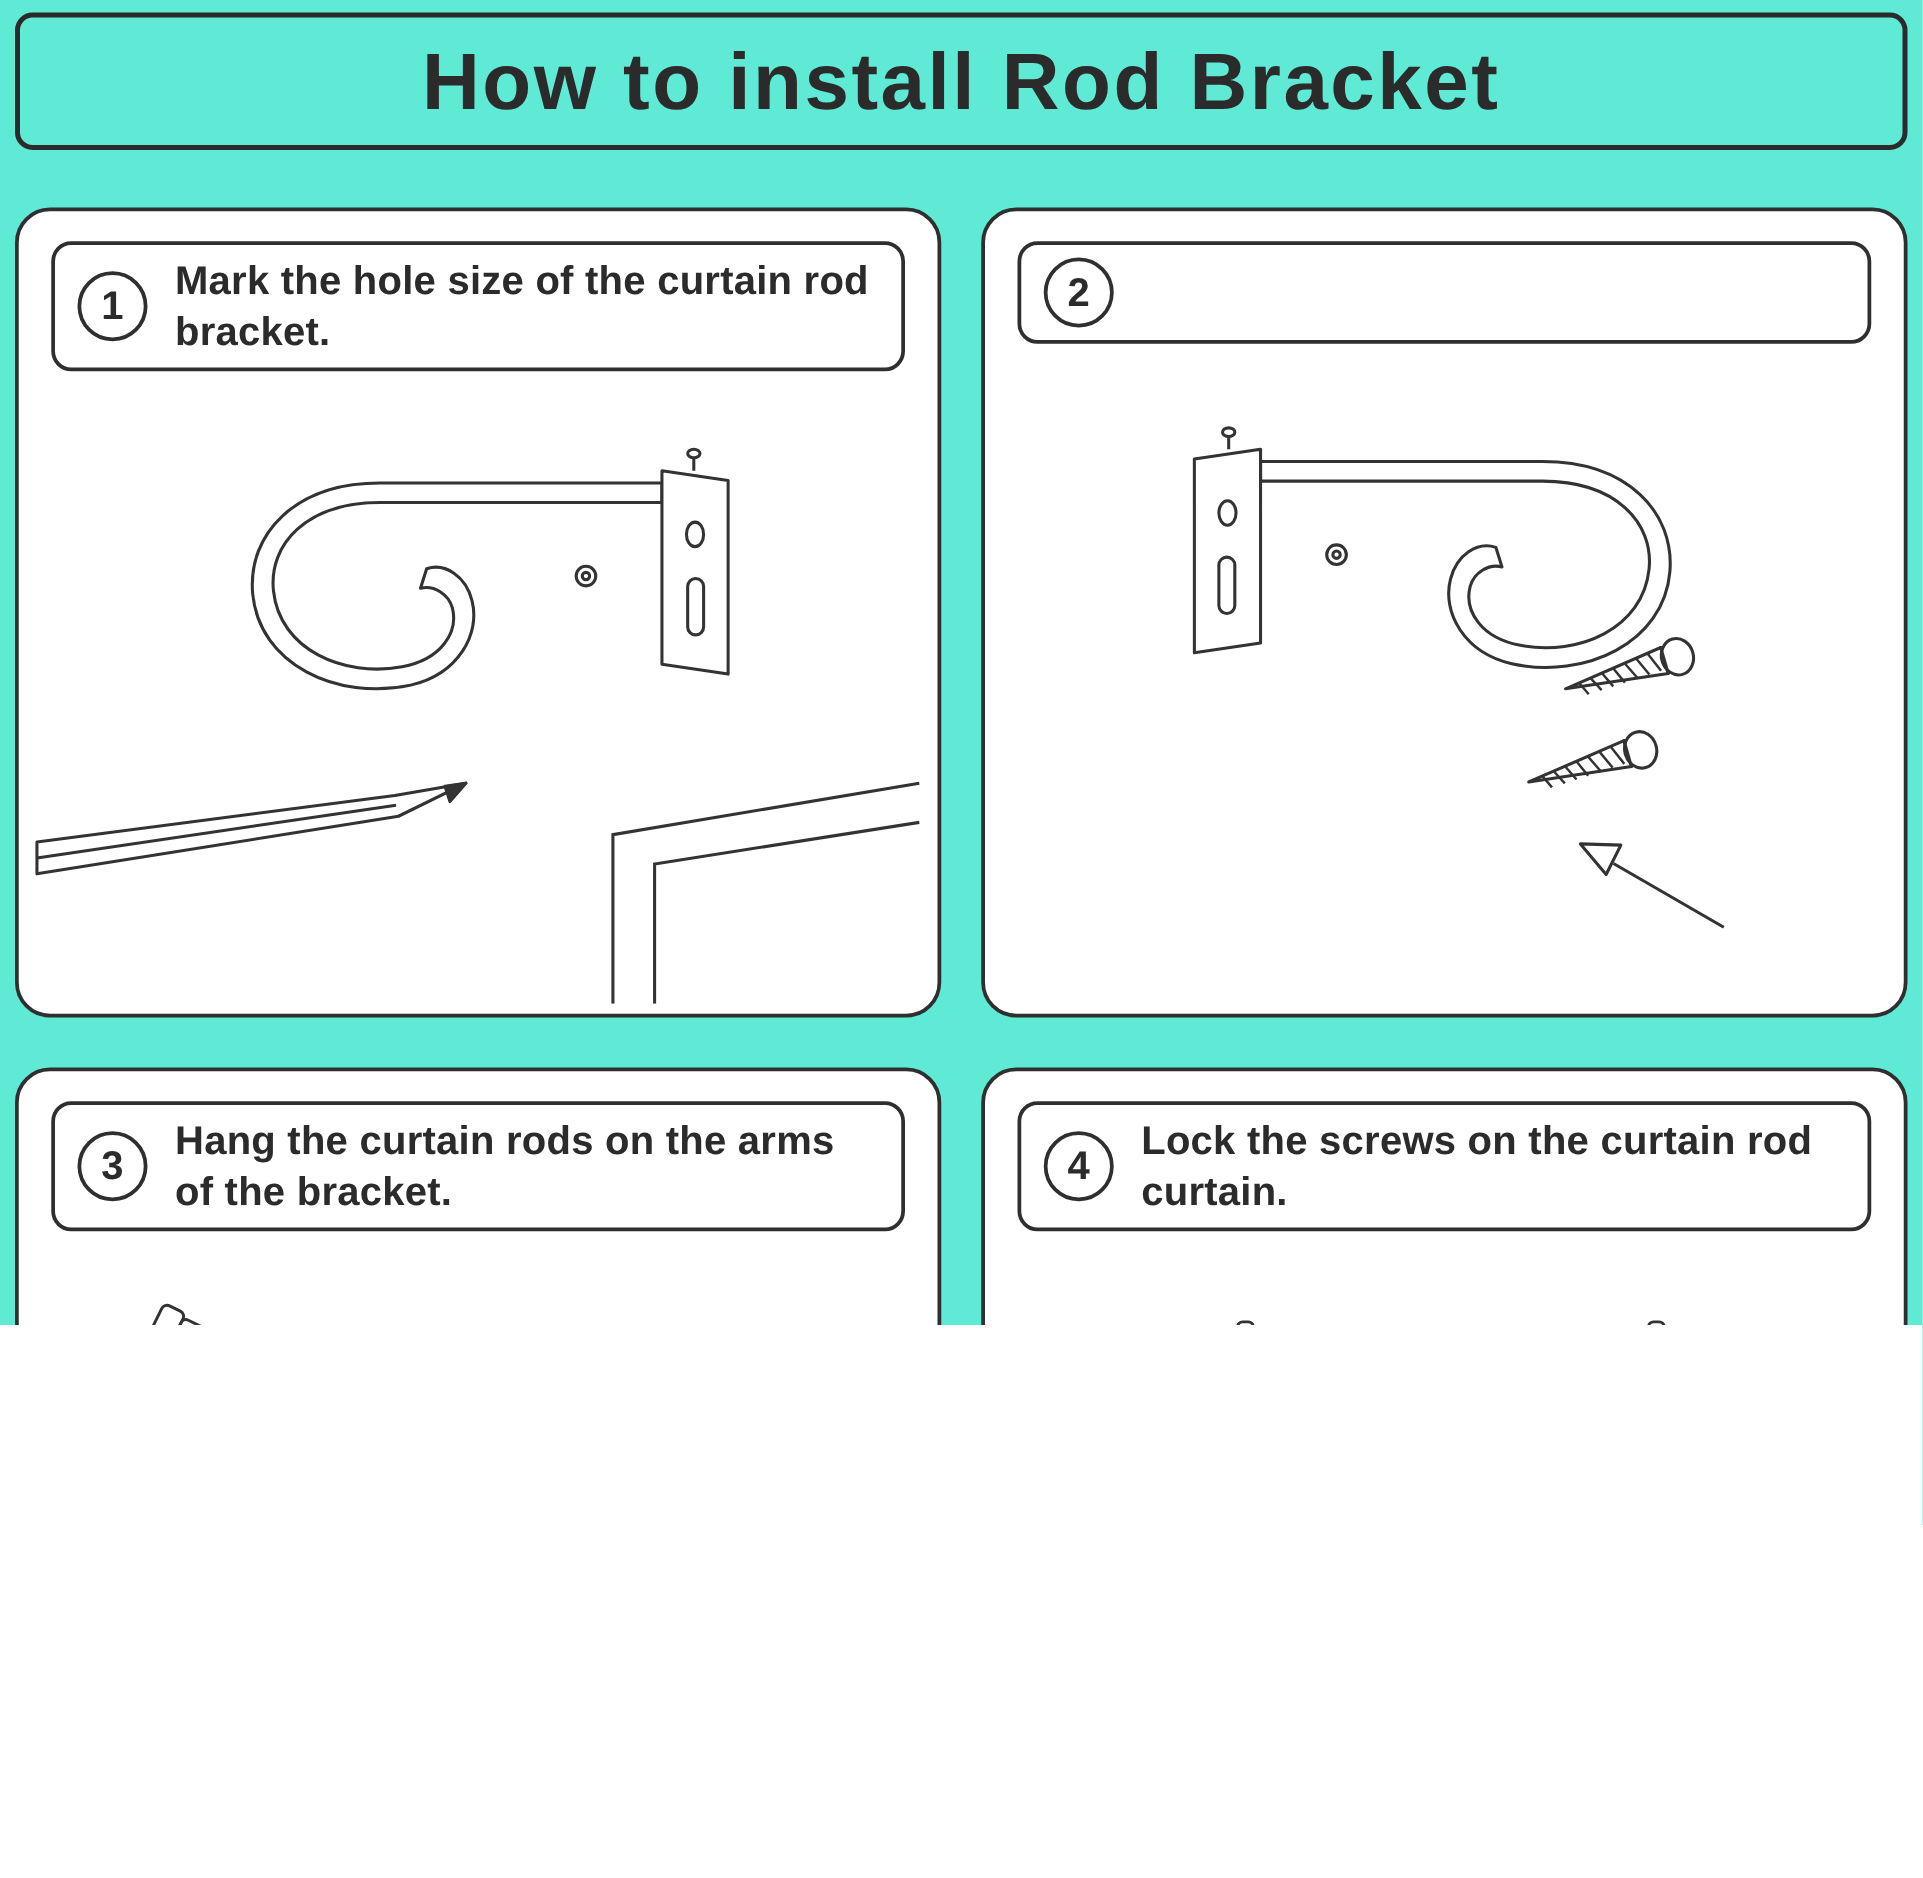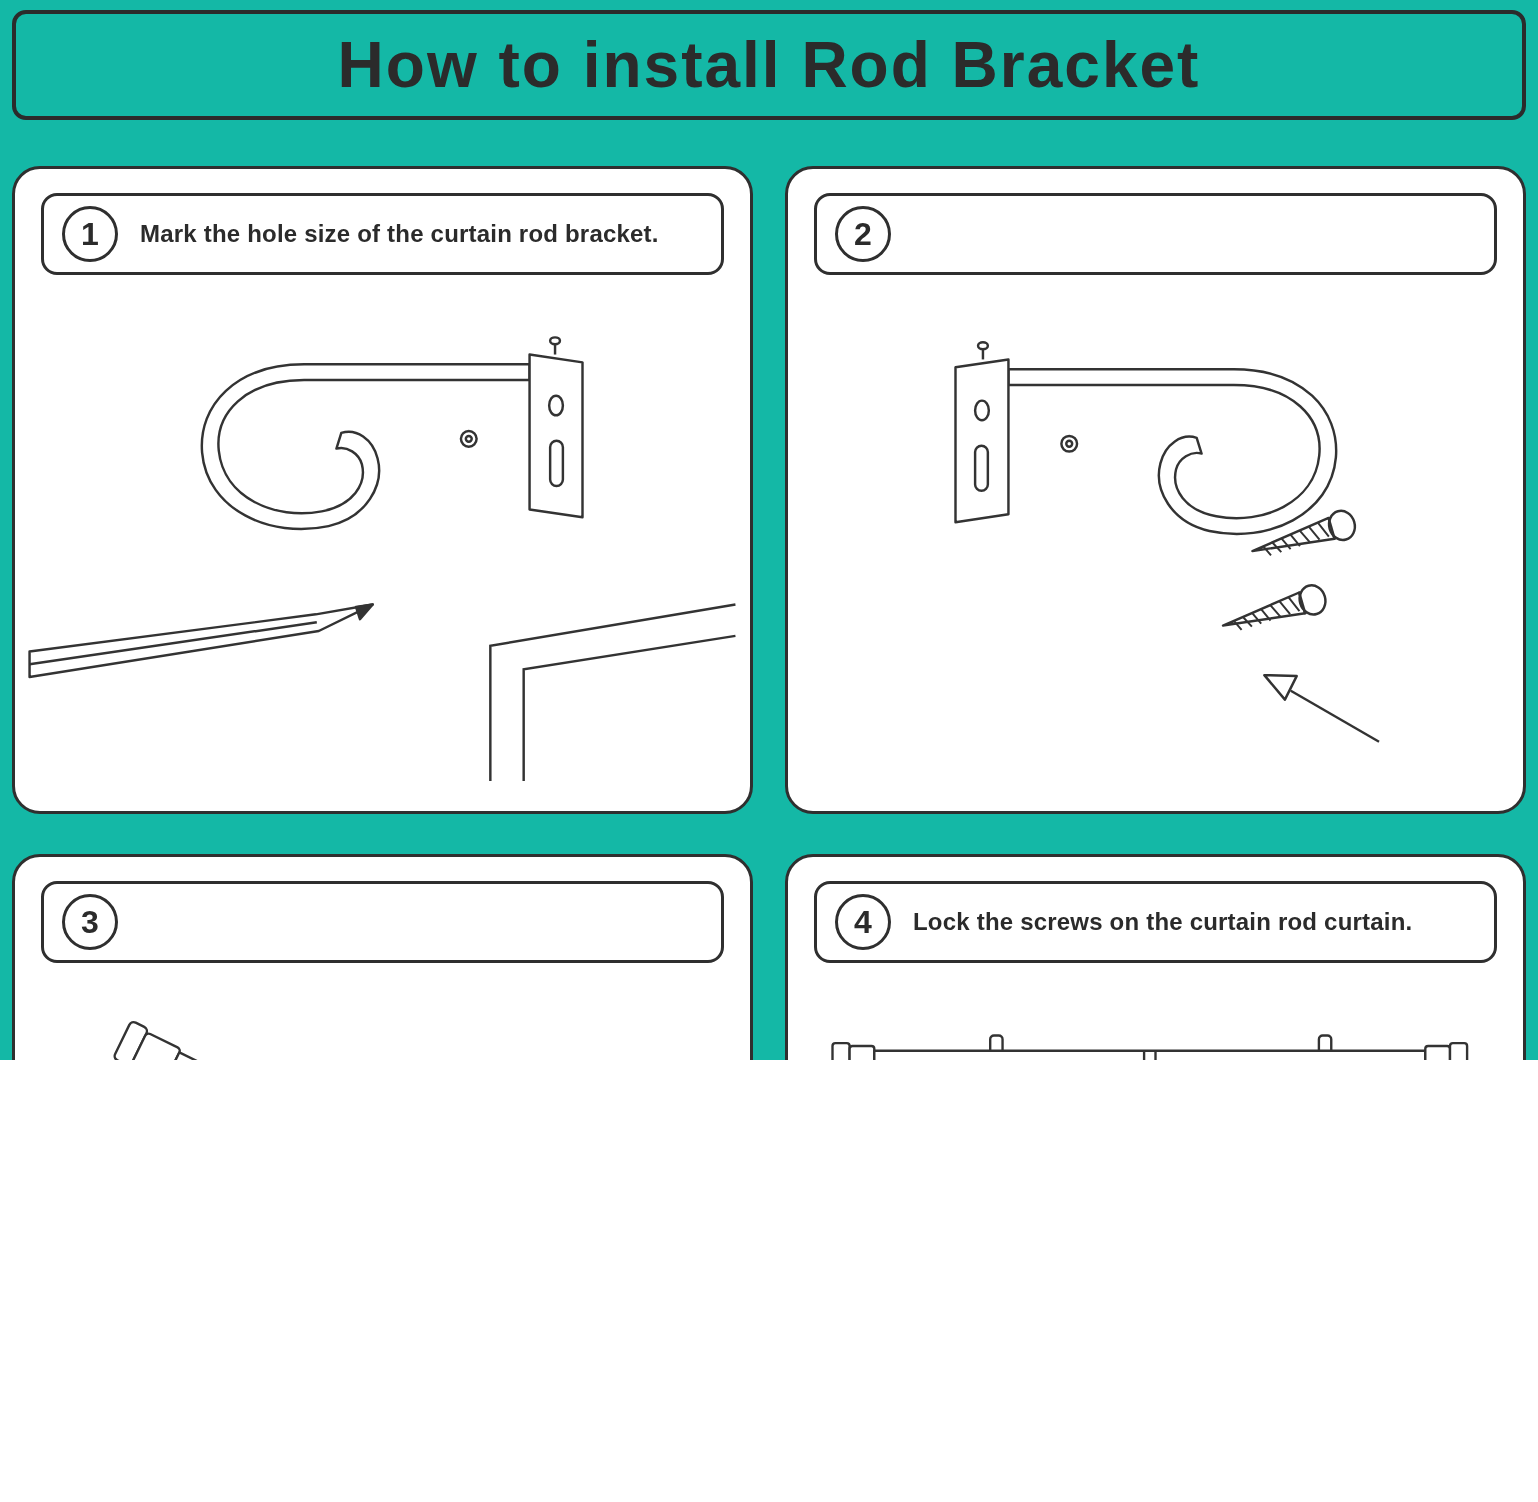--- a/index.html
+++ b/index.html
@@ -1,18 +1,18 @@
 <!DOCTYPE html>
 <html><head>
 <meta charset="utf-8">
 <style>
   html,body{margin:0;padding:0;background:#fff;}
   .page{
     width:1538px;height:1060px;box-sizing:border-box;
-    padding:10px 12px;background:#14b8a6;color:#222;
+    padding:10px 12px;background:#5eead4;color:#222;
     font-family:"Liberation Sans", sans-serif;
   }
   .title-box{
     border:4px solid #2b2b2b;border-radius:14px;height:102px;
     display:flex;align-items:center;justify-content:center;
     font-size:64px;font-weight:700;letter-spacing:2px;color:#2b2b2b;
   }
   .panels{
     display:grid;grid-template-columns:1fr 1fr;grid-template-rows:648px 632px;
     column-gap:32px;row-gap:40px;margin-top:46px;
@@ -24,21 +24,21 @@
     border:3px solid #2f2f2f;border-radius:16px;
     margin:24px 26px 0;padding:8px 18px;min-height:82px;box-sizing:border-box;
     display:flex;align-items:center;gap:22px;
   }
   .step-circle{
     width:56px;height:56px;flex:none;border:3px solid #2f2f2f;border-radius:50%;
     display:flex;align-items:center;justify-content:center;
     font-size:32px;font-weight:700;color:#2b2b2b;box-sizing:border-box;
   }
   .step-text{
-    font-size:24px;font-weight:700;line-height:1.28;color:#2b2b2b;letter-spacing:.2px;
+    font-size:32px;font-weight:700;line-height:1.28;color:#2b2b2b;letter-spacing:.2px;
   }
   .illus{display:block;width:100%;height:500px;margin-top:6px;}
   .illus-b{height:475px;}
   .defs-holder{position:absolute;width:0;height:0;overflow:hidden;}
 </style>
 </head>
 <body>
 
 <svg class="defs-holder" aria-hidden="true">
   <defs>
@@ -101,20 +101,21 @@
         <g stroke="#333" stroke-width="2.5" fill="#fff" stroke-linejoin="round">
           <path d="M588,470 L498,418" fill="none"></path>
           <polygon points="471,402 504,403 492,427"></polygon>
         </g>
       </svg>
     </div>
 
     <div class="panel">
       <div class="step-header">
         <div class="step-circle">3</div>
+        <div class="step-text">Hang the curtain rods on the arms of the bracket.</div>
       </div>
       <svg class="illus illus-b" viewBox="0 0 720 500">
         <g transform="translate(85,58) rotate(26)" fill="#fff" stroke="#333" stroke-width="2.5" stroke-linejoin="round">
           <rect x="8" y="-8" width="20" height="44" rx="5"></rect>
           <rect x="28" y="-4" width="40" height="36" rx="4"></rect>
           <rect x="68" y="0" width="440" height="28"></rect>
           <path d="M290,0 L290,28" fill="none"></path>
           <rect x="508" y="-4" width="40" height="36" rx="4"></rect>
           <rect x="548" y="-8" width="20" height="44" rx="5"></rect>
         </g>

